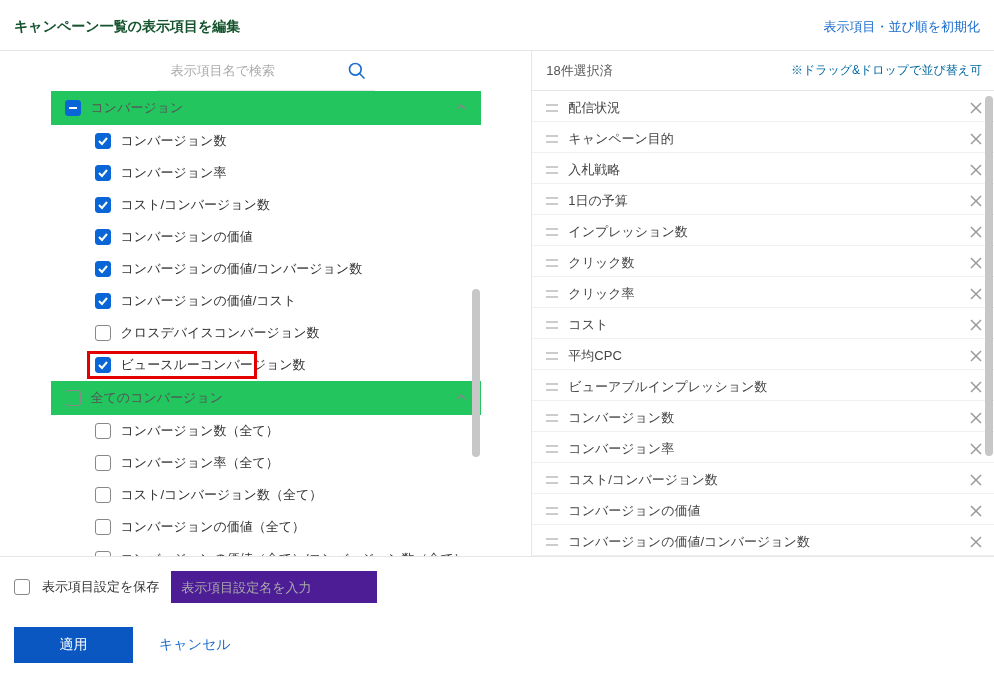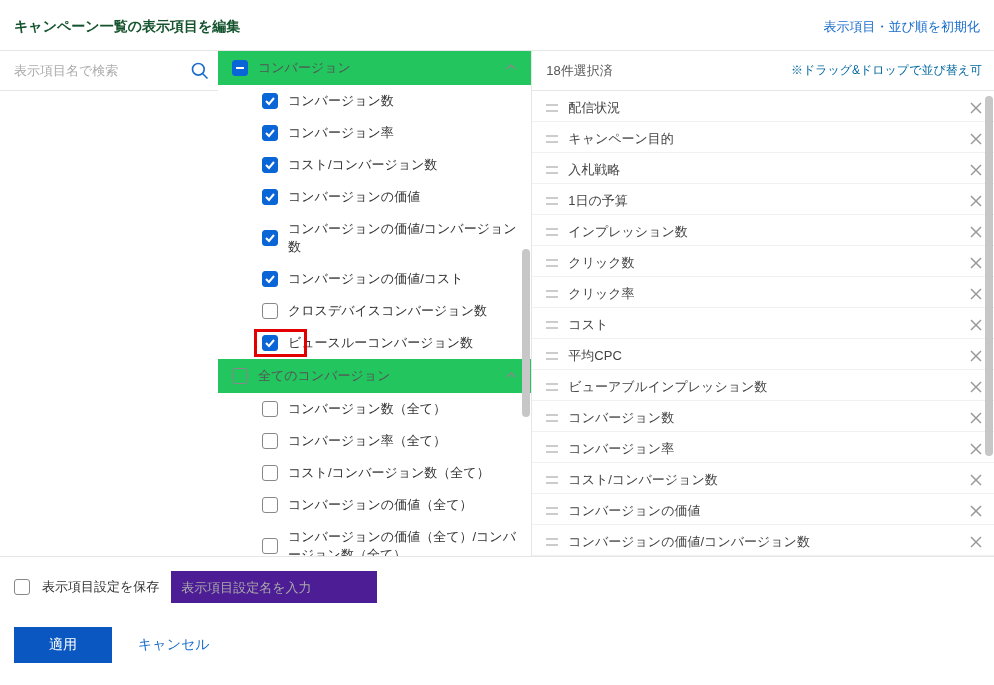--- a/index.html
+++ b/index.html
@@ -4,21 +4,21 @@
 <style>
   * { box-sizing: border-box; margin: 0; padding: 0; }
   body { font-family: "Hiragino Kaku Gothic ProN", "Meiryo", sans-serif; font-size: 13px; color: #333; background: #fff; width: 994px; height: 685px; overflow: hidden; position: relative; }
 
   .header { display: flex; justify-content: space-between; align-items: center; padding: 18px 14px 14px 14px; }
   .header .title { font-size: 14px; font-weight: bold; color: #14532d; }
   .header .reset-link { color: #1a6dcc; font-size: 13px; cursor: pointer; }
 
   .body { display: flex; height: 506px; border-top: 1px solid #e6e6e6; }
 
-  .left-pane { width: 573px; display: flex; flex-direction: row; border-right: 1px solid #e6e6e6; position: relative; }
+  .left-pane { width: 573px; display: flex; flex-direction: column; border-right: 1px solid #e6e6e6; position: relative; align-items: center; }
   .search-row { display: flex; align-items: center; border-bottom: 1px solid #e6e6e6; height: 40px; padding: 0 8px 0 14px; }
   .search-row input { flex: 1; border: none; outline: none; font-size: 13px; color: #333; background: transparent; }
   .search-row input::placeholder { color: #aaa; }
   .search-row .search-icon { width: 20px; height: 20px; color: #1a6dcc; display: flex; align-items: center; justify-content: center; }
 
   .left-scroll { flex: 1; overflow: hidden; position: relative; }
   .group-header { display: flex; align-items: center; justify-content: space-between; padding: 8px 14px 8px 14px; background: #22c55e; color: #555; cursor: default; }
   .group-header .caret { color: #888; }
   .group-header .gh-left { display: flex; align-items: center; gap: 10px; }
   .chk-box { width: 16px; height: 16px; border: 1px solid #888; border-radius: 3px; display: inline-flex; align-items: center; justify-content: center; flex-shrink: 0; }
@@ -40,21 +40,21 @@
   .drag-icon { color: #bbb; display: inline-flex; }
   .close-icon { color: #999; cursor: pointer; display: inline-flex; }
   .right-scrollbar-thumb { position: absolute; right: 1px; top: 45px; width: 8px; height: 360px; background: #c7c7c7; border-radius: 4px; }
 
   .footer { border-top: 1px solid #e6e6e6; height: 125px; padding: 14px 14px; display: flex; flex-direction: column; gap: 24px; }
   .save-row { display: flex; align-items: center; gap: 12px; }
   .save-row .chk-box { border-color: #888; }
   .save-input { width: 206px; height: 32px; background: #4c1d95; border: none; padding: 0 10px; color: #999; font-size: 13px; outline: none; }
   .save-input::placeholder { color: #aaa; }
   .btn-row { display: flex; align-items: center; gap: 26px; }
-  .apply-btn { background: #0a57c2; color: #fff; border: none; width: 98px; height: 36px; font-size: 14px; cursor: pointer; }
+  .apply-btn { background: #0a57c2; color: #fff; border: none; width: 119px; height: 36px; font-size: 14px; cursor: pointer; }
   .cancel-link { color: #1a6dcc; cursor: pointer; font-size: 14px; }
 </style>
 </head>
 <body>
 
 <div class="header">
   <div class="title">キャンペーン一覧の表示項目を編集</div>
   <div class="reset-link">表示項目・並び順を初期化</div>
 </div>
 

